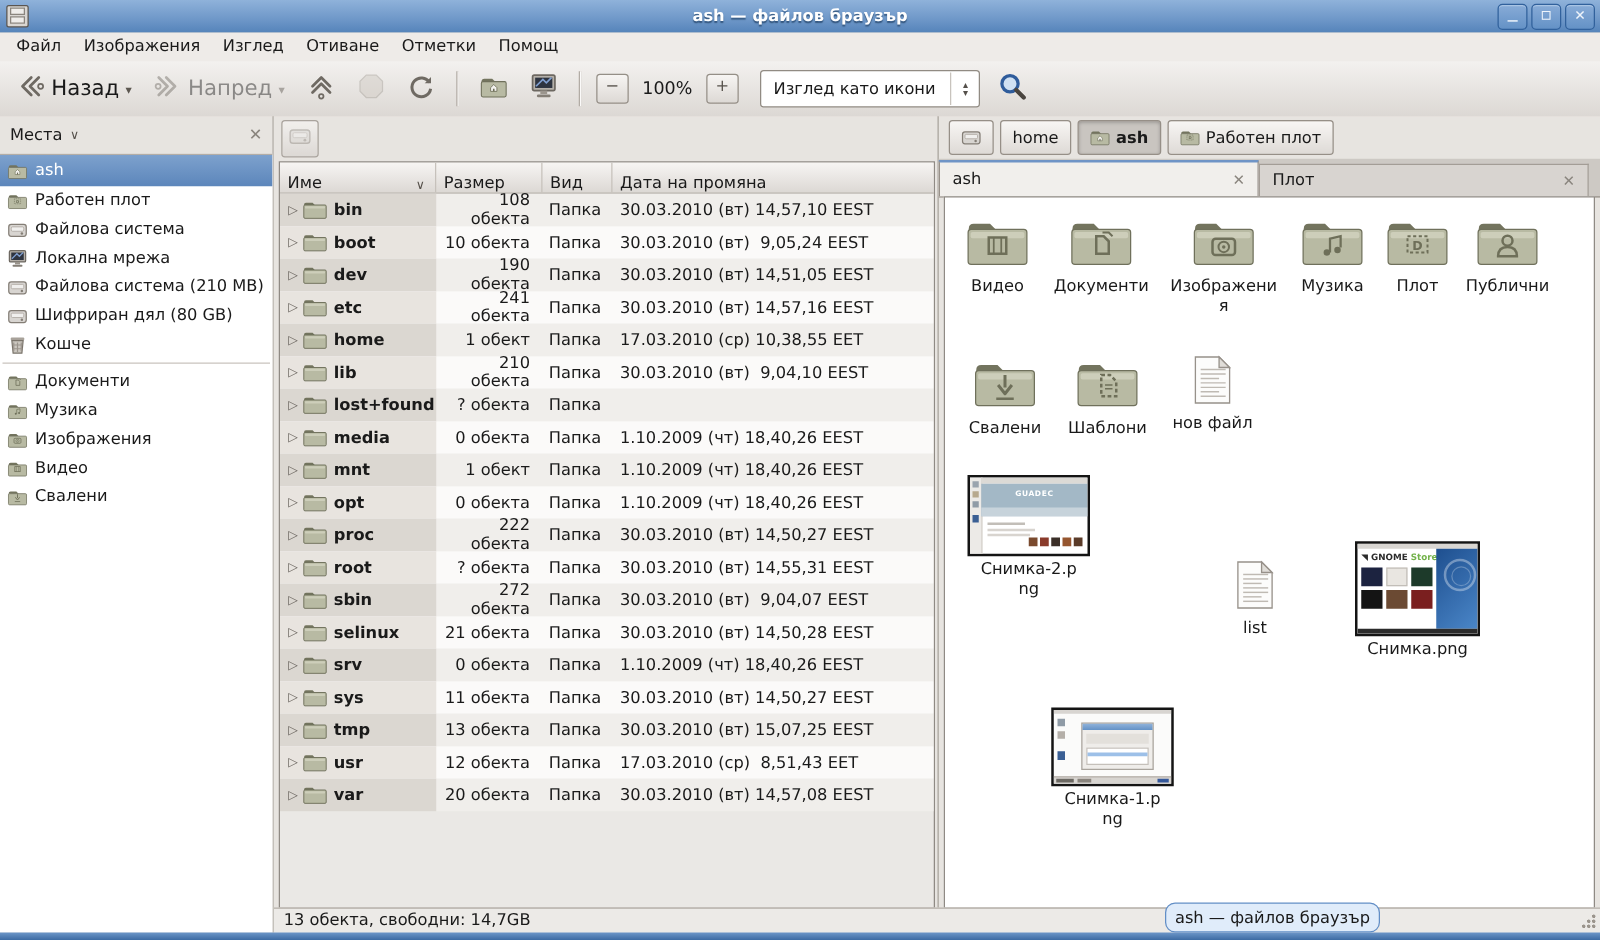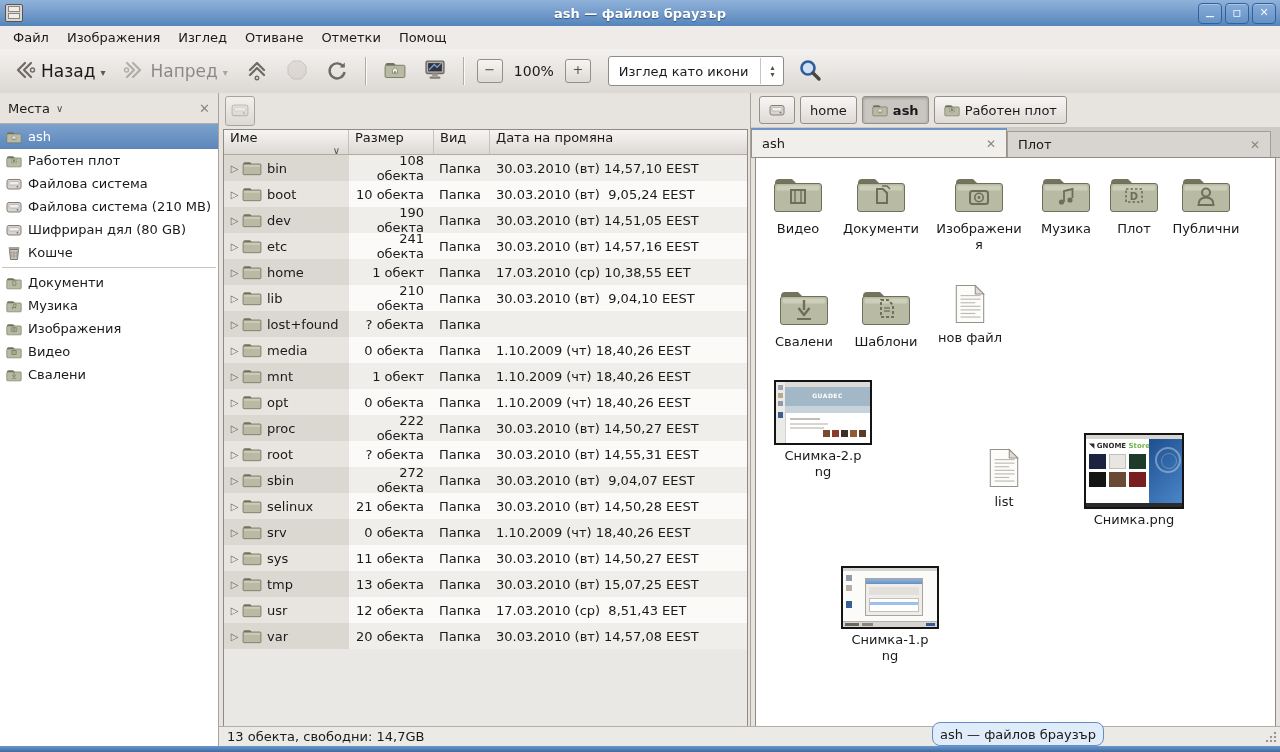--- a/index.html
+++ b/index.html
@@ -59,28 +59,28 @@
   .sb-sep{height:1px;background:#c9c4be;margin:3px 2px;}
   .sb-item svg{flex:0 0 auto;}
   
   .pane-tree{position:absolute;left:219px;top:0;width:531px;bottom:19px;background:#e7e4e0;}
   .tree-topbar{height:36px;display:flex;align-items:center;padding-left:6px;}
   .minibtn{width:28px;height:28px;border:1px solid #a39d96;border-radius:3px;
     background:linear-gradient(#f3f1ef,#dcd8d4);display:flex;align-items:center;justify-content:center;opacity:.9;}
   .minibtn svg{opacity:.45;}
   .tree-list{position:absolute;left:4px;right:2px;top:36px;bottom:0;border:1px solid #8f8a84;background:#eae8e5;overflow:hidden;}
   .thead{display:flex;height:24px;background:linear-gradient(#f7f5f3,#dcd8d4);border-bottom:1px solid #b1aba4;}
-  .th{display:flex;align-items:flex-start;padding-left:6px;border-right:1px solid #c6c1bb;box-sizing:border-box;font-size:13px;flex-direction:column;}
+  .th{display:flex;align-items:flex-end;padding-left:6px;border-right:1px solid #c6c1bb;box-sizing:border-box;font-size:13px;}
   .th .sortind{margin-left:auto;margin-right:8px;font-size:10px;color:#55504a;}
   .th .sortind::after{content:"∨";}
   .th.c-name{width:125px}.th.c-size{width:85px}.th.c-type{width:56px}.th.c-date{flex:1;border-right:none;}
   .trow{display:flex;height:26px;align-items:center;font-size:13px;}
   .trow.a{background:#f0eeeb}
   .trow.b{background:#fbfaf9}
-  .tname{width:125px;height:100%;box-sizing:border-box;display:flex;align-items:center;padding-left:3px;}
+  .tname{width:125px;height:100%;box-sizing:border-box;display:flex;align-items:center;padding-left:3px;font-weight:bold;}
   .trow.a .tname{background:#dbd7d1}
   .trow.b .tname{background:#e8e4df}
   .expander{width:15px;color:#6b6660;font-size:10px;text-align:center;}
   .expander::after{content:"▷";}
   .tname svg{margin-right:5px;flex:0 0 auto;}
   .tsize{width:85px;box-sizing:border-box;text-align:right;padding-right:10px;}
   .ttype{width:56px;box-sizing:border-box;padding-left:5px;}
   .tdate{flex:1;padding-left:6px;white-space:pre;}
   
   .pane-icons{position:absolute;left:750px;top:0;right:0;bottom:19px;background:#e7e4e0;border-left:1px solid #a8a29b;}
@@ -249,20 +249,32 @@
     <rect x="1" y="3.5" width="14" height="9.5" rx="2" fill="#d8d5d1" stroke="#847e76"></rect>
     <rect x="3" y="5.5" width="10" height="3.5" rx="1" fill="#f0efed" stroke="#a9a39c" stroke-width=".6"></rect>
     <circle cx="11.5" cy="10.8" r="1" fill="#847e76"></circle>
   </svg>
             </span>
             <span>Файлова система</span>
           </div>
           <div class="sb-item">
             <span style="display: inline-flex;">
               <svg width="16" height="16" viewBox="0 0 16 16">
+    <rect x="1.5" y="1.5" width="13" height="9" rx="1" fill="#b5b0a9" stroke="#6d6861"></rect>
+    <rect x="3" y="3" width="10" height="6" fill="#2e3440"></rect>
+    <path d="M3.5 8 l4 -4 2 2 3 -3" stroke="#7f9ecf" stroke-width="1" fill="none"></path>
+    <rect x="6" y="10.5" width="4" height="2" fill="#9b958d"></rect>
+    <rect x="4" y="12.8" width="8" height="1.6" rx=".8" fill="#847e76"></rect>
+  </svg>
+            </span>
+            <span>Локална мрежа</span>
+          </div>
+          <div class="sb-item">
+            <span style="display: inline-flex;">
+              <svg width="16" height="16" viewBox="0 0 16 16">
     <rect x="1" y="3.5" width="14" height="9.5" rx="2" fill="#d8d5d1" stroke="#847e76"></rect>
     <rect x="3" y="5.5" width="10" height="3.5" rx="1" fill="#f0efed" stroke="#a9a39c" stroke-width=".6"></rect>
     <circle cx="11.5" cy="10.8" r="1" fill="#847e76"></circle>
   </svg>
             </span>
             <span>Файлова система (210 MB)</span>
           </div>
           <div class="sb-item">
             <span style="display: inline-flex;">
               <svg width="16" height="16" viewBox="0 0 16 16">

